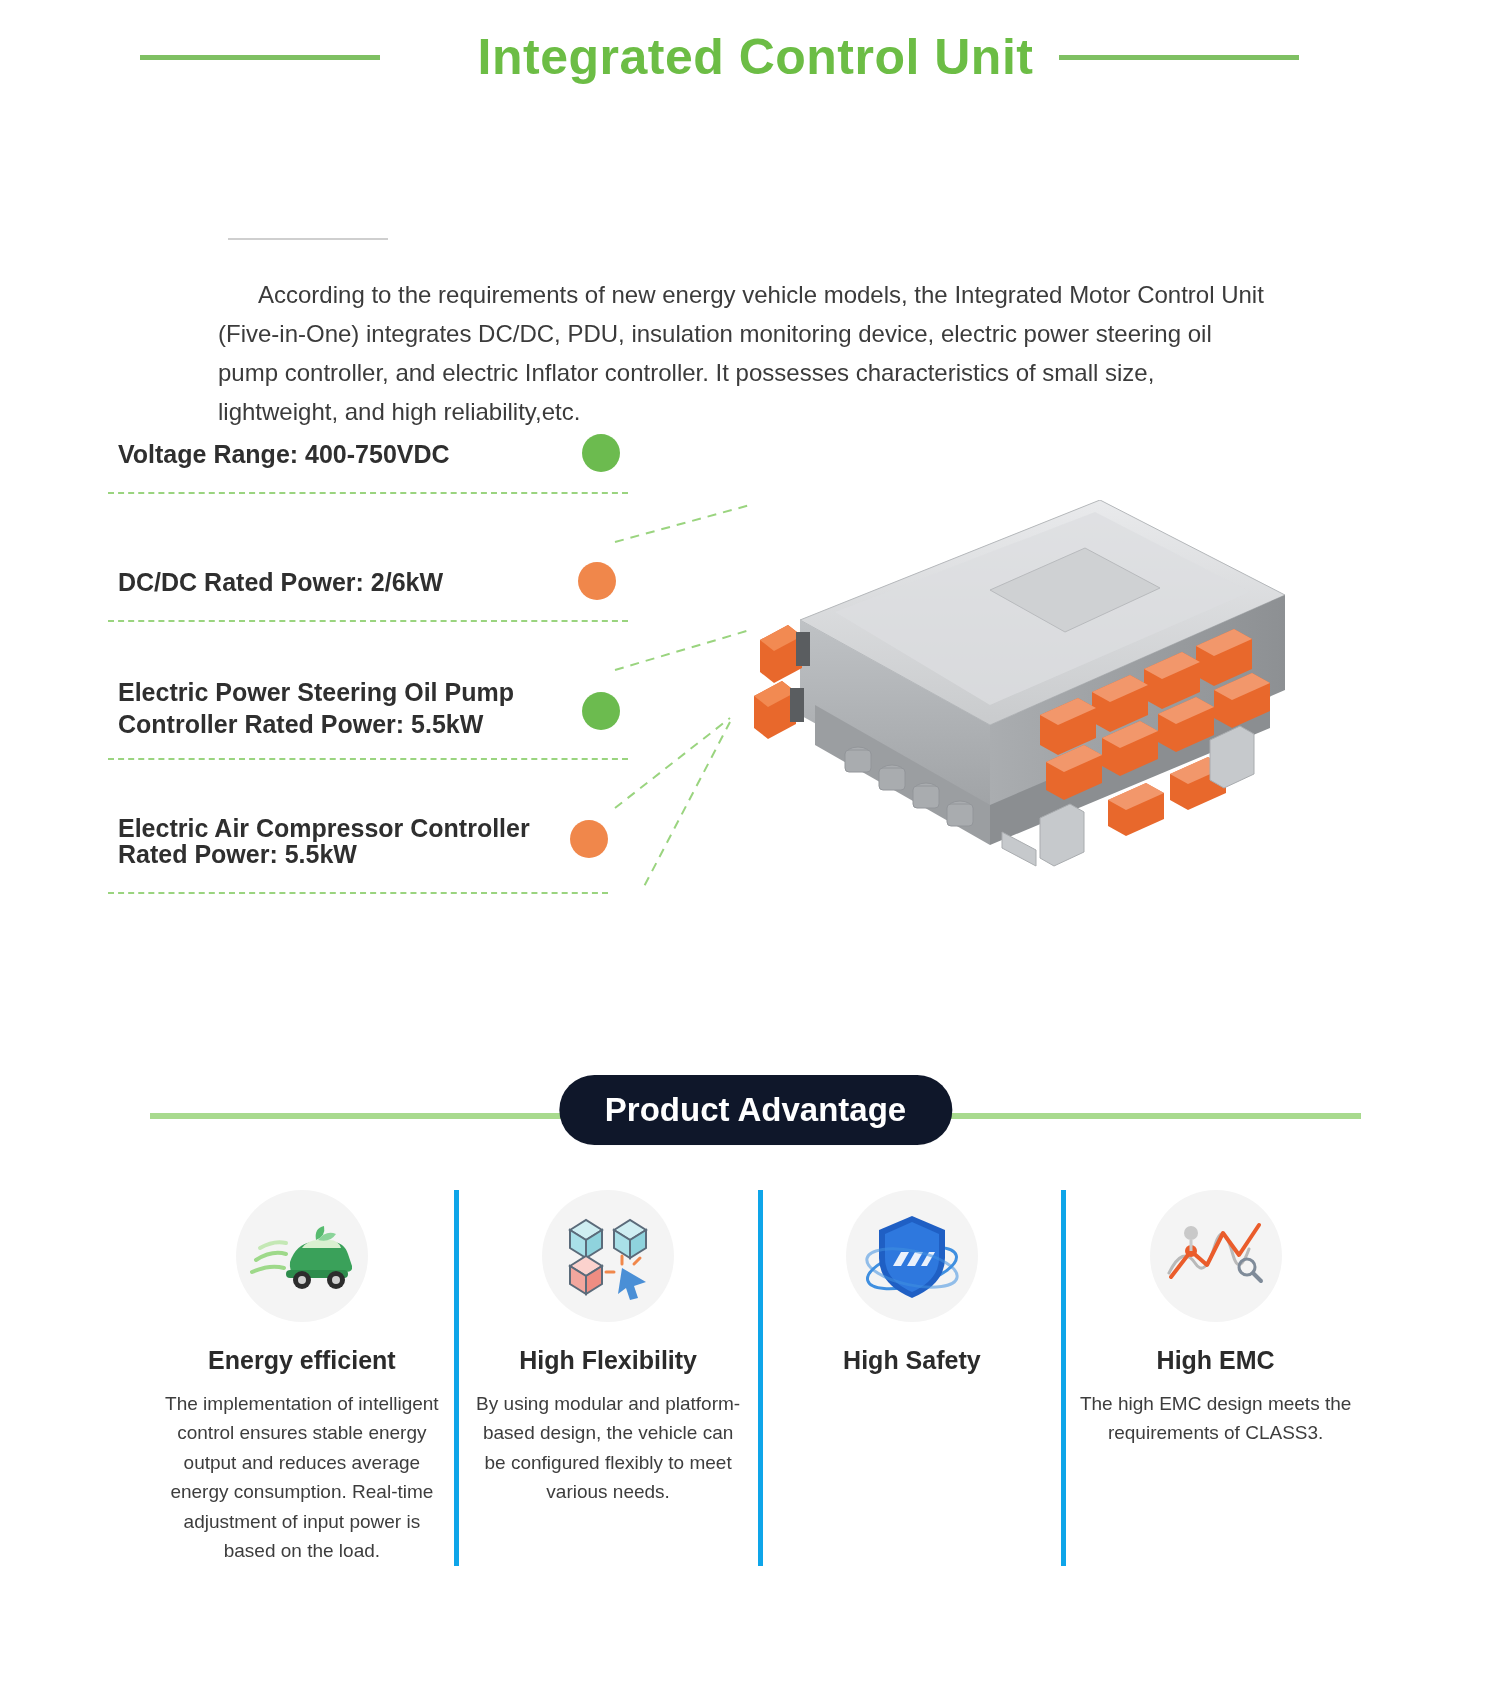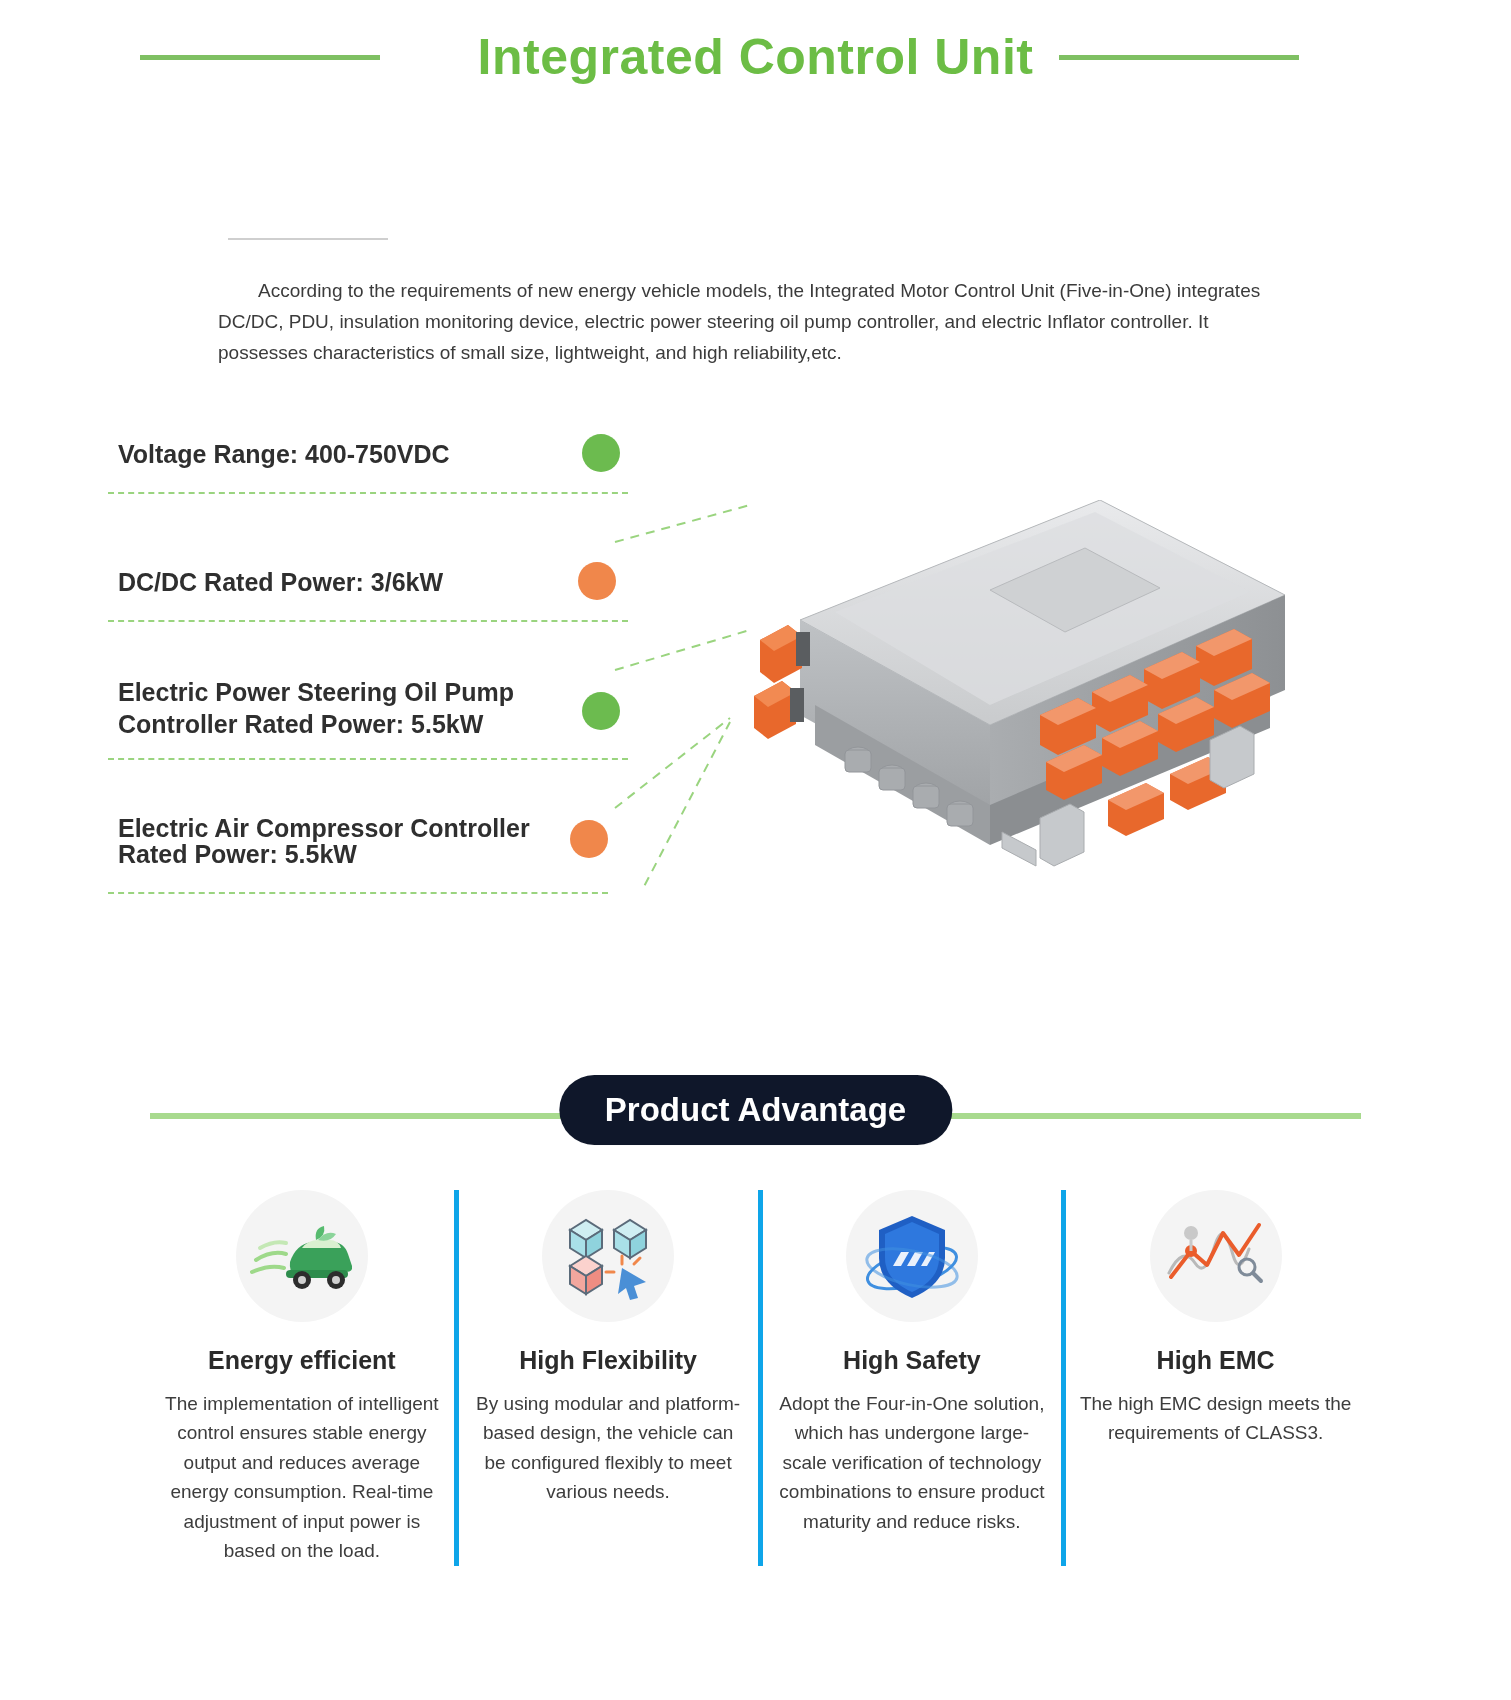--- a/index.html
+++ b/index.html
@@ -42,21 +42,21 @@
   }
   .intro-heading .label {
     font-size: 31px; font-weight: bold; color: #4a4a4a;
   }
   .intro-underline {
     position: absolute; left: 228px; top: 238px;
     width: 160px; height: 2px; background: #cfcfcf;
   }
   .intro-body {
     position: absolute; left: 218px; top: 276px; width: 1060px;
-    font-size: 19px; line-height: 1.62; color: #3b3b3b;
+    font-size: 24px; line-height: 1.62; color: #3b3b3b;
     text-indent: 40px; text-align: left;
   }
 
   
   .specs { position: absolute; left: 0; top: 430px; width: 700px; }
   .spec-row { position: relative; }
   .spec-text {
     position: absolute; font-weight: bold; color: #2f2f2f;
     font-size: 25px; line-height: 1.35;
   }
@@ -139,21 +139,21 @@
 
   <div class="specs">
 
     <div class="spec-row">
       <div class="spec-text" style="left:118px; top:8px;">Voltage Range: 400-750VDC</div>
       <div class="spec-dash" style="left:108px; top:62px; width:520px;"></div>
       <div class="spec-dot dot-green" style="left:582px; top:4px;"></div>
     </div>
 
     <div class="spec-row">
-      <div class="spec-text" style="left:118px; top:136px;">DC/DC Rated Power: 3/6kW</div>
+      <div class="spec-text" style="left:118px; top:136px;">DC/DC Rated Power: 2/6kW</div>
       <div class="spec-dash" style="left:108px; top:190px; width:520px;"></div>
       <div class="spec-dot dot-orange" style="left:578px; top:132px;"></div>
     </div>
 
     <div class="spec-row">
       <div class="spec-text" style="left:118px; top:246px;">Electric Power Steering Oil Pump</div>
       <div class="spec-text" style="left:118px; top:278px;">Controller Rated Power: 5.5kW</div>
       <div class="spec-dash" style="left:108px; top:328px; width:520px;"></div>
       <div class="spec-dot dot-green" style="left:582px; top:262px;"></div>
     </div>
@@ -318,21 +318,20 @@
           <path d="M55 16 L82 28 L82 52 q0 22 -27 34 q-27 -12 -27 -34 L28 28z" fill="#2e78de"></path>
           <g fill="#ffffff" opacity="0.9">
             <polygon points="44,46 52,46 44,60 36,60"></polygon>
             <polygon points="58,46 66,46 58,60 50,60"></polygon>
             <polygon points="72,46 78,46 70,60 64,60"></polygon>
           </g>
           <ellipse cx="55" cy="62" rx="46" ry="17" fill="none" stroke="#3f8fe0" stroke-width="3" opacity="0.55" transform="rotate(12 55 62)"></ellipse>
         </svg>
       </div>
       <div class="card-title">High Safety</div>
-      <div class="card-text">Adopt the Four-in-One solution, which has undergone large-scale verification of technology combinations to ensure product maturity and reduce risks.</div>
     </div>
 
     <div class="card">
       <div class="card-icon-wrap">
         <svg width="110" height="90" viewBox="0 0 110 90">
           <path d="M8 62 q14 -28 26 -10 q10 16 20 -18 q8 -26 18 10 q6 22 16 -6" stroke="#b9b9b9" stroke-width="3" fill="none" stroke-linecap="round"></path>
           <polyline points="10,66 30,40 46,54 62,22 78,44 98,14" stroke="#ea5c2b" stroke-width="4" fill="none" stroke-linejoin="round" stroke-linecap="round"></polyline>
           <circle cx="30" cy="40" r="6" fill="#ea5c2b"></circle>
           <circle cx="30" cy="22" r="7" fill="#c9c9c9"></circle>
           <line x1="30" y1="29" x2="30" y2="40" stroke="#c9c9c9" stroke-width="3"></line>

